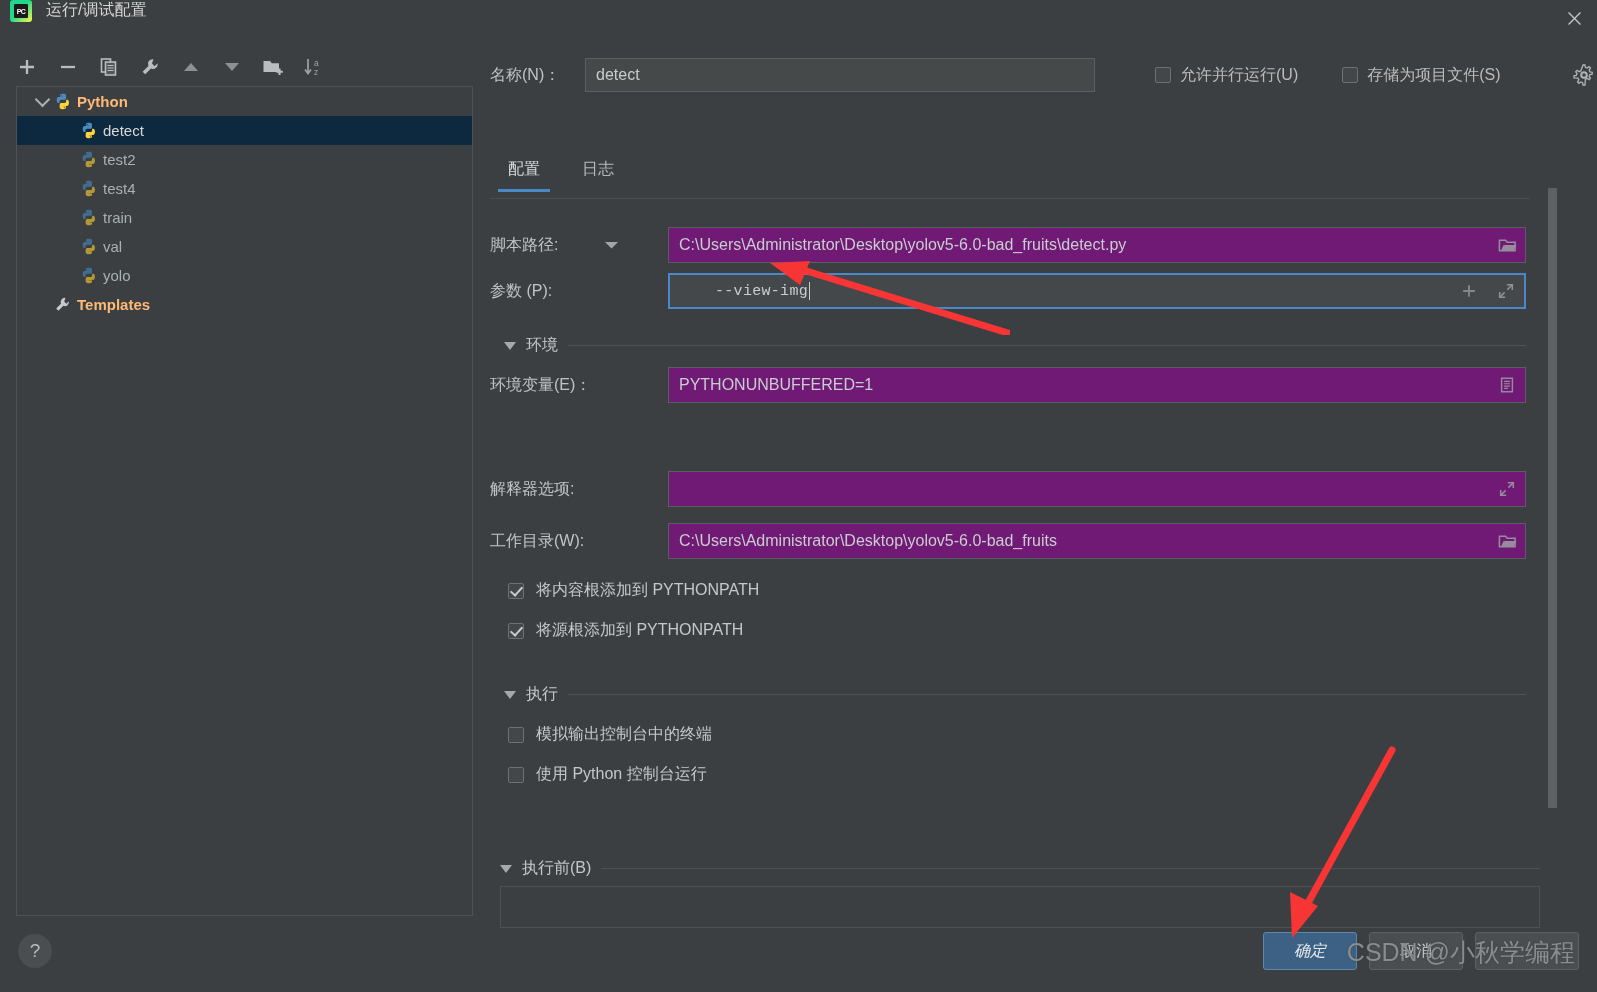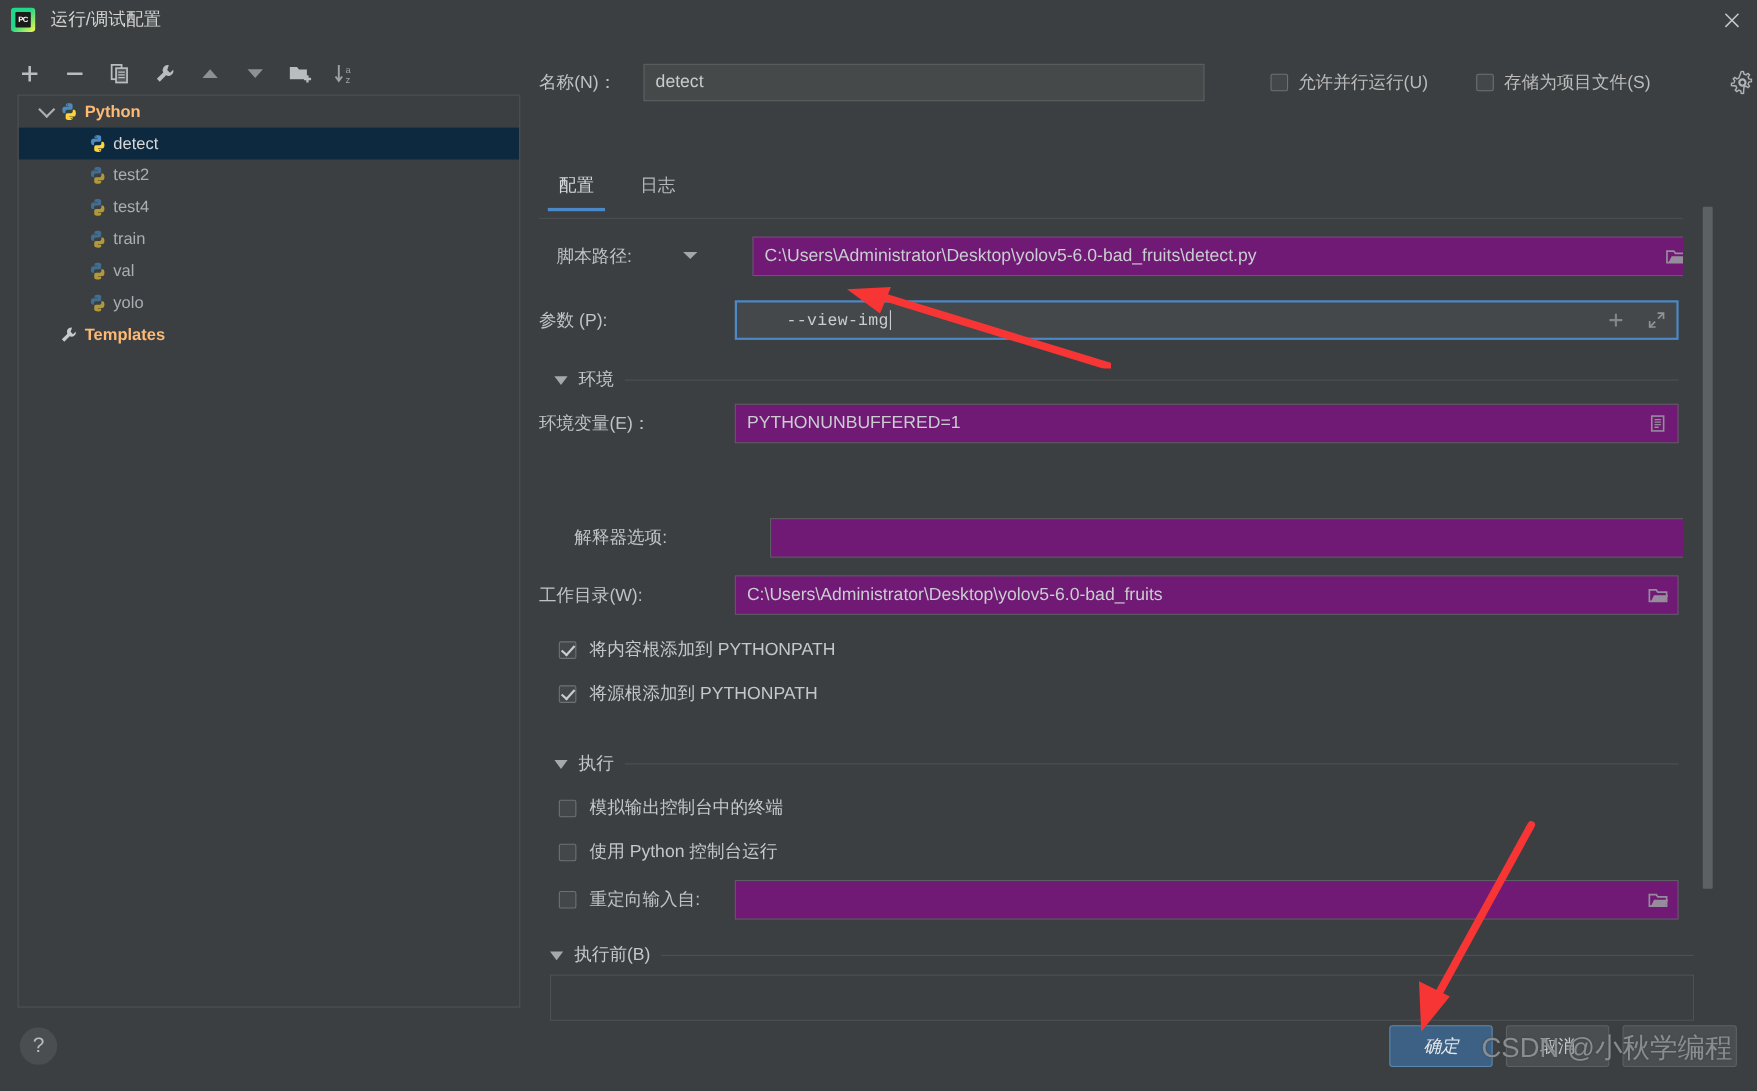--- a/index.html
+++ b/index.html
@@ -7,21 +7,21 @@
     width:1597px;height:992px;overflow:hidden;
     background:#3c3f41;
     font-family:"Liberation Sans","DejaVu Sans",sans-serif;
     color:#bbbbbb;
     -webkit-font-smoothing:antialiased;
   }
   .dialog{position:relative;width:1597px;height:992px;background:#3c3f41;}
 
   
   .titlebar{position:absolute;left:0;top:0;width:1597px;height:36px;background:#3c3f41;
-            display:flex;align-items:center;}
+            display:flex;align-items:flex-start;}
   .pc-icon{width:22px;height:22px;margin-left:10px;border-radius:3px;
            background:linear-gradient(135deg,#21d789 0%,#21d789 45%,#fcf84a 100%);
            display:flex;align-items:center;justify-content:center;position:relative;}
   .pc-icon .inner{width:14px;height:14px;background:#1a1a1a;border-radius:1px;
            font-size:7px;color:#ffffff;display:flex;align-items:center;justify-content:center;
            font-weight:bold;letter-spacing:-0.5px;}
   .title-text{margin-left:14px;font-size:16px;color:#d4d4d4;}
   .close-btn{position:absolute;right:0;top:0;width:46px;height:36px;display:flex;
              align-items:center;justify-content:center;cursor:pointer;}
   .close-btn svg{width:17px;height:17px;}
@@ -298,21 +298,21 @@
         <span>配置</span>
       </div>
       <div class="tab">
         <span>日志</span>
       </div>
     </div>
     <div class="tabline"></div>
 
     <div class="panel">
 
-      <div class="row" style="top:12px;width:1040px;margin-left:16px;">
+      <div class="row" style="top:24px;width:1040px;">
         <div class="rl">
           <span>脚本路径:</span>
           <span style="margin-left:46px;">
             <svg width="15" height="10" viewBox="0 0 15 10">
                 <path d="M1 2 L7.5 8.5 L14 2 Z" fill="#a3a7aa"></path>
               </svg>
           </span>
         </div>
         <div class="fld" style="width:858px;">
           <span>C:\Users\Administrator\Desktop\yolov5-6.0-bad_fruits\detect.py</span>
@@ -365,21 +365,21 @@
               <svg viewBox="0 0 20 20" width="18" height="18">
                 <rect x="4" y="2.5" width="12" height="15" fill="none" stroke="#9da1a4" stroke-width="1.6"></rect>
                 <path d="M6.8 6 H13.2 M6.8 8.6 H13.2 M6.8 11.2 H13.2 M6.8 13.8 H11" stroke="#9da1a4" stroke-width="1.3"></path>
               </svg>
             </span>
           </span>
         </div>
       </div>
 
 
-      <div class="row" style="top:268px;width:1040px;margin-left:32px;">
+      <div class="row" style="top:268px;width:1040px;">
         <div class="rl">解释器选项:</div>
         <div class="fld" style="width:858px;">
           <span></span>
           <span class="fld-icons">
             <span class="ic">
               <svg viewBox="0 0 20 20" width="18" height="18">
                 <path d="M11 3 H17 V9" stroke="#9da1a4" stroke-width="1.7" fill="none"></path>
                 <path d="M17 3 L11.5 8.5" stroke="#9da1a4" stroke-width="1.7"></path>
                 <path d="M9 17 H3 V11" stroke="#9da1a4" stroke-width="1.7" fill="none"></path>
                 <path d="M3 17 L8.5 11.5" stroke="#9da1a4" stroke-width="1.7"></path>
@@ -421,37 +421,20 @@
 
       <div class="ckrow" style="top:522px;">
         <span class="cbx"></span>
         <span>模拟输出控制台中的终端</span>
       </div>
       <div class="ckrow" style="top:562px;">
         <span class="cbx"></span>
         <span>使用 Python 控制台运行</span>
       </div>
 
-      <div class="row" style="top:597px;width:1040px;">
-        <div class="rl" style="gap:12px;padding-left:18px;width:160px;">
-          <span class="cbx"></span>
-          <span>重定向输入自:</span>
-        </div>
-        <div class="fld" style="width:858px;">
-          <span></span>
-          <span class="fld-icons">
-            <span class="ic">
-              <svg viewBox="0 0 20 20" width="19" height="19">
-                  <path d="M1.5 4.5 H8 L9.6 6.6 H18 V15.5 H1.5 Z" fill="none" stroke="#9da1a4" stroke-width="1.6"></path>
-                  <path d="M3 15.5 L6 9.5 H19.5 L16.5 15.5 Z" fill="#9da1a4"></path>
-                </svg>
-            </span>
-          </span>
-        </div>
-      </div>
 
     </div>
 
     <div class="scrollbar">
       <div class="scroll-thumb"></div>
     </div>
   </div>
 
   <div class="sect before" style="left:500px;top:858px;width:1040px;">
     <span class="tri"></span>

